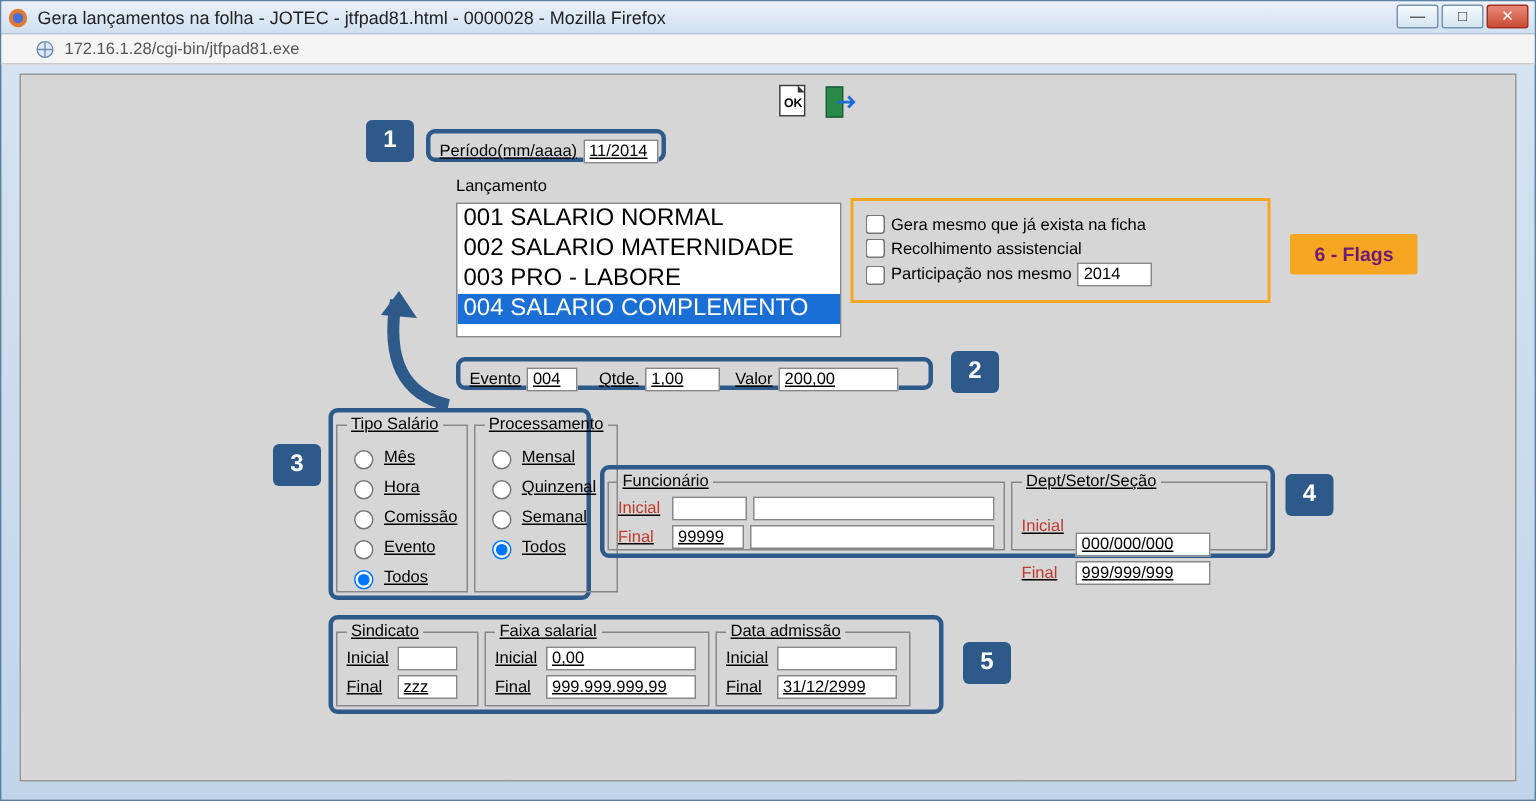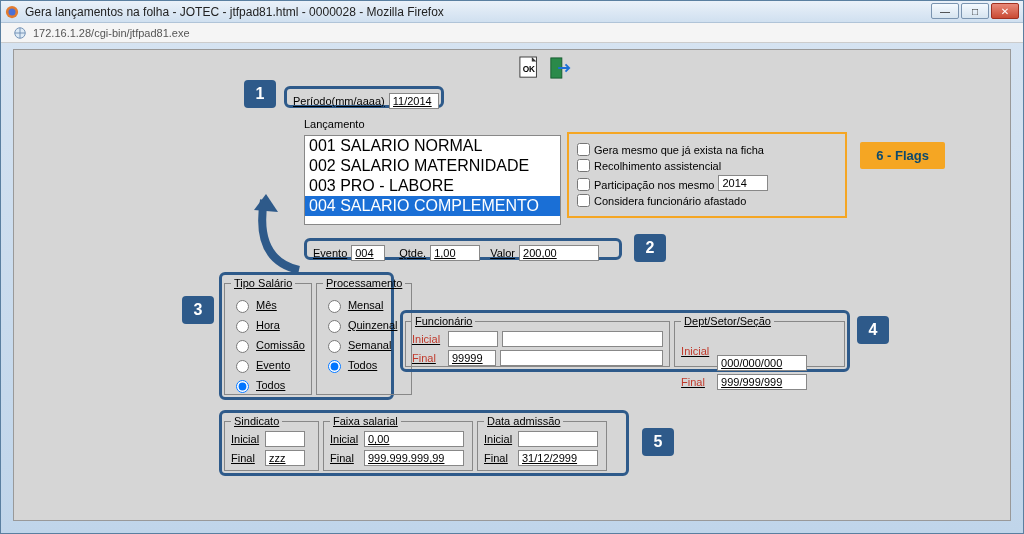--- a/index.html
+++ b/index.html
@@ -45,21 +45,21 @@
   display: flex; align-items:center; justify-content:center;
   margin-left: 2px;
   border-radius: 2px;
 }
 .win-btn.close { background: linear-gradient(#e98a7a,#c94a33); color:#fff; border-color:#a03020;}
 .addressbar {
   height: 20px;
   background: #f5f5f5;
   border-bottom: 1px solid #ccc;
   display:flex; align-items:center;
-  padding: 0 12px;
+  padding: 0 22px;
   font-size: 11px;
   color: #555;
 }
 .addressbar .globe { width:14px; height:14px; margin-right:6px;}
 .content-area {
   position: absolute;
   left: 12px; right: 12px; top: 48px; bottom: 12px;
   background: #d6d6d6;
   border: 1px solid #999;
 }
@@ -119,28 +119,28 @@
 }
 .listbox .row { padding: 1px 4px; white-space: pre; }
 .listbox .row.sel { background: #1a6fd6; color: #fff; }
 .flags-box {
   position: absolute;
   left: 553px; top: 82px;
   width: 280px;
   border: 2px solid #f5a623;
   padding: 6px 8px;
 }
-.flag-row { display:flex; align-items:flex-end; gap:4px; margin: 3px 0; font-size: 11px; }
+.flag-row { display:flex; align-items:center; gap:4px; margin: 3px 0; font-size: 11px; }
 .flag-row input[type="checkbox"] { margin: 0; }
 .flags-badge {
   position: absolute;
   right: -100px;
-  top: 8px;
+  top: 22px;
   background: #f5a623;
-  color: #0c4a6e;
+  color: #701a75;
   padding: 6px 16px;
   font-size: 13px;
   border-radius: 2px;
   font-weight: bold;
 }
 .radio-col label { display:flex; align-items:center; gap:4px; margin: 4px 0; }
 .red-lbl { color: #c0392b; }
 .arrow-svg {
   position: absolute;
   left: 230px;
@@ -218,24 +218,20 @@
           </div>
         <div class="flag-row">
             <input type="checkbox" style="">
             <span>Recolhimento assistencial</span>
           </div>
         <div class="flag-row">
             <input type="checkbox" style="">
             <span>Participação nos mesmo</span>
             <input type="text" style="width: 50px;" value="2014">
           </div>
-        <div class="flag-row">
-            <input type="checkbox" style="">
-            <span>Considera funcionário afastado</span>
-          </div>
       </div>
 
       <div class="callout" style="left:290px; top:188px; width:318px; height:22px;">
         <div class="field-row">
           <span>Evento</span>
           <input type="text" style="width: 34px;" value="004">
           <span style="margin-left:10px">Qtde.</span>
           <input type="text" style="width: 50px;" value="1,00">
           <span style="margin-left:6px">Valor</span>
           <input type="text" style="width: 80px;" value="200,00">

